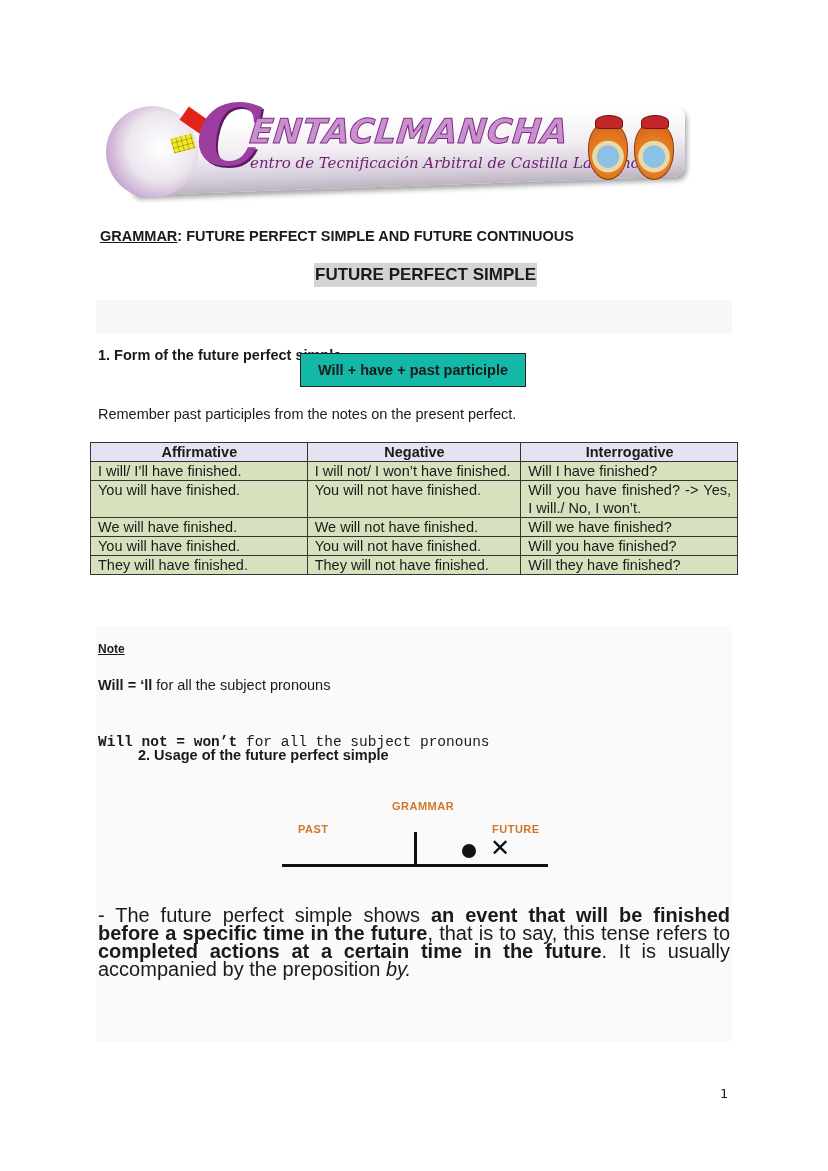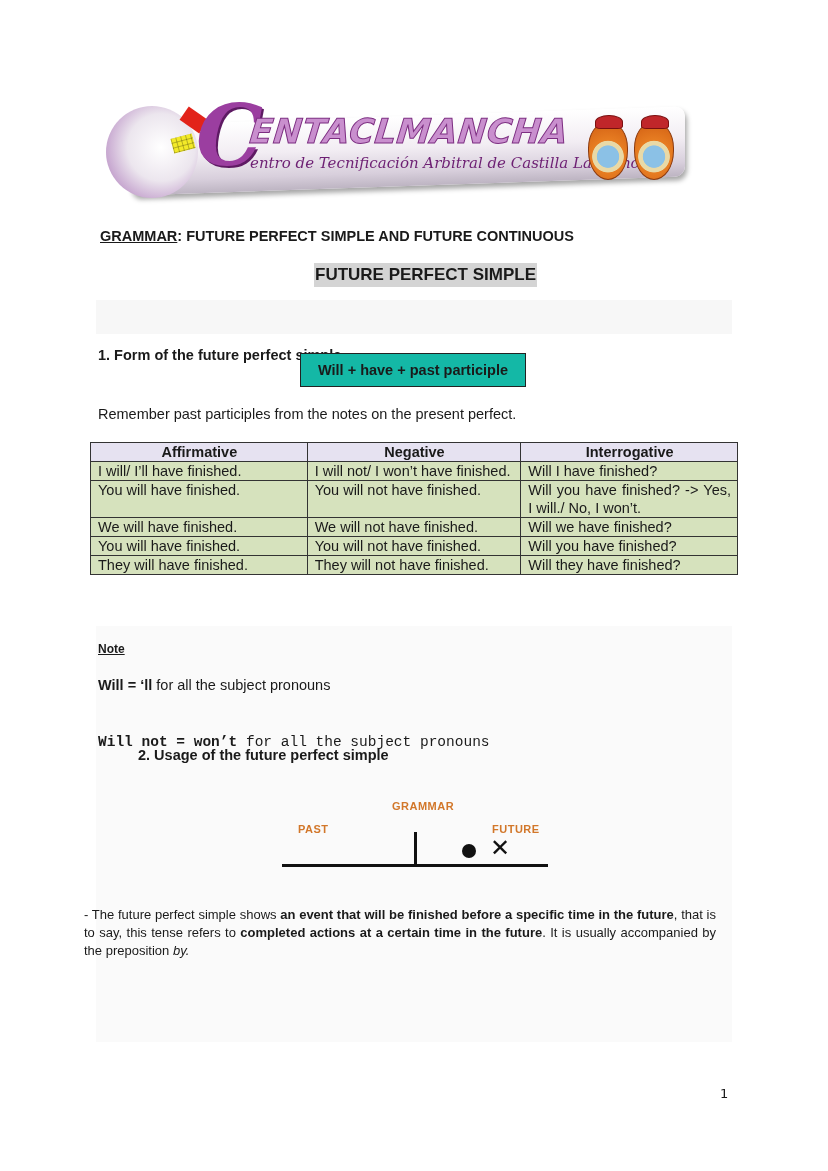--- a/index.html
+++ b/index.html
@@ -55,21 +55,21 @@
   .h2 { left:98px; top:747px; font-size:14.5px; font-weight:bold;margin-left:40px; }
 
   
   .timeline { left:280px; top:800px; width:272px; height:72px; }
   .tl-label { position:absolute; font-size:11px; font-weight:bold; color:#d2772a; letter-spacing:0.5px; }
   .tl-axis { position:absolute; left:2px; top:64px; width:266px; height:3px; background:#111; }
   .tl-present-line { position:absolute; left:134px; top:32px; width:3px; height:34px; background:#111; }
   .tl-dot { position:absolute; left:182px; top:44px; width:14px; height:14px; border-radius:50%; background:#111; }
   .tl-x { position:absolute; left:210px; top:36px; font-size:24px; line-height:1; color:#111; }
 
-  .usage { left:84px; top:906px; width:632px; font-size:13px; line-height:18px; text-align:justify; }
+  .usage { left:98px; top:906px; width:632px; font-size:20px; line-height:18px; text-align:justify; }
 
   .page-num { left:720px; top:1086px; font-size:13px; font-family:"DejaVu Sans", sans-serif; }
 </style>
 </head>
 <body>
 
 <div class="abs banner">
   <div class="banner-bar"></div>
   <div class="banner-ball"></div>
   <div class="banner-flag-red"></div>

